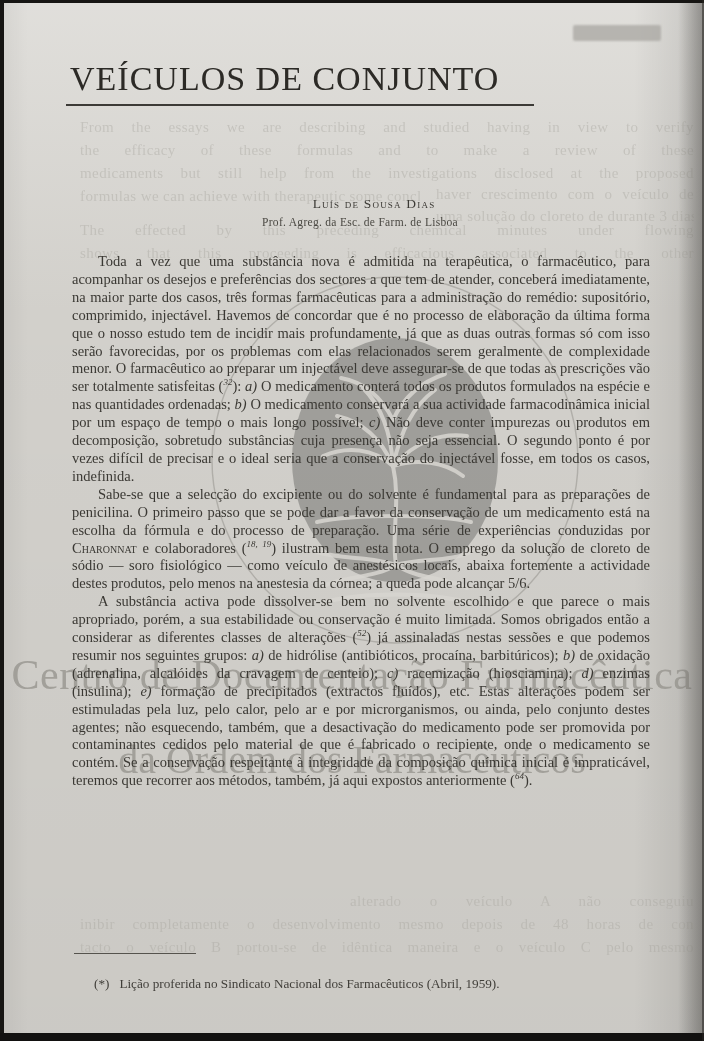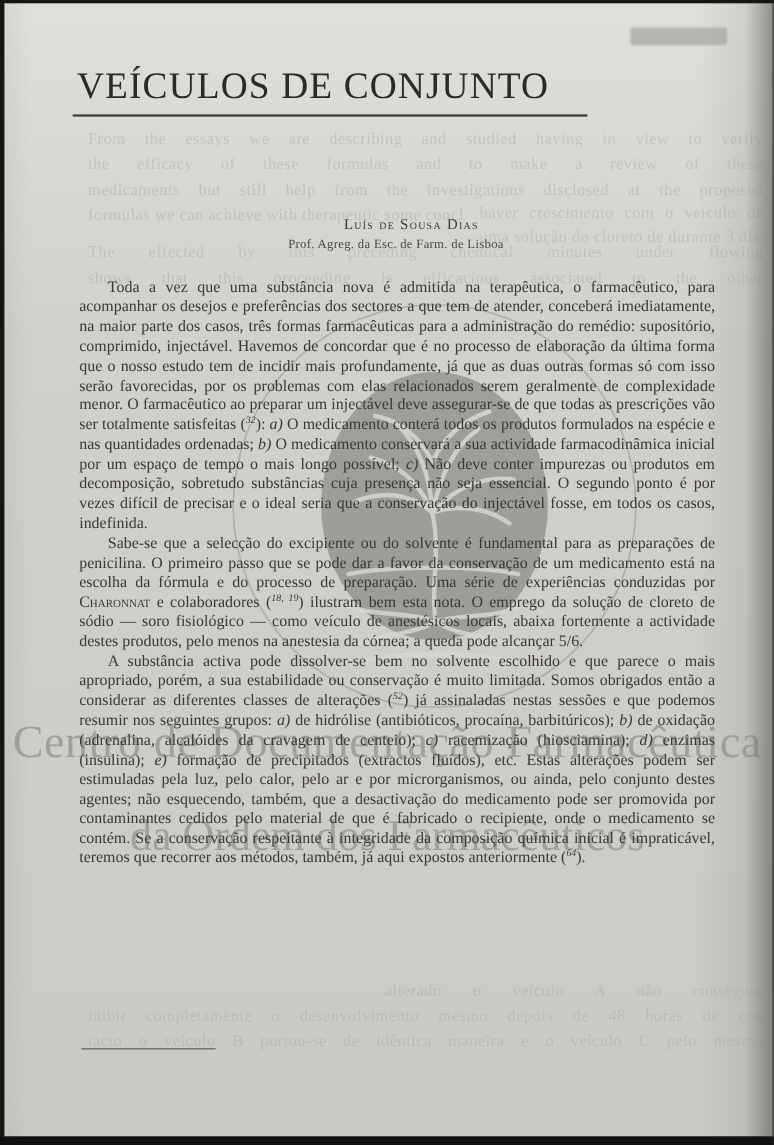--- a/index.html
+++ b/index.html
@@ -123,19 +123,20 @@
   <div class="author">Luís de Sousa Dias</div>
   <div class="affiliation">Prof. Agreg. da Esc. de Farm. de Lisboa</div>
 
   <div class="body-text">
     <p>Toda a vez que uma substância nova é admitida na terapêutica, o farmacêutico, para acompanhar os desejos e preferências dos sectores a que tem de atender, conceberá imediatamente, na maior parte dos casos, três formas farmacêuticas para a administração do remédio: supositório, comprimido, injectável. Havemos de concordar que é no processo de elaboração da última forma que o nosso estudo tem de incidir mais profundamente, já que as duas outras formas só com isso serão favorecidas, por os problemas com elas relacionados serem geralmente de complexidade menor. O farmacêutico ao preparar um injectável deve assegurar-se de que todas as prescrições vão ser totalmente satisfeitas (<sup>32</sup>): <i>a)</i> O medicamento conterá todos os produtos formulados na espécie e nas quantidades ordenadas; <i>b)</i> O medicamento conservará a sua actividade farmacodinâmica inicial por um espaço de tempo o mais longo possível; <i>c)</i> Não deve conter impurezas ou produtos em decomposição, sobretudo substâncias cuja presença não seja essencial. O segundo ponto é por vezes difícil de precisar e o ideal seria que a conservação do injectável fosse, em todos os casos, indefinida.</p>
     <p>Sabe-se que a selecção do excipiente ou do solvente é fundamental para as preparações de penicilina. O primeiro passo que se pode dar a favor da conservação de um medicamento está na escolha da fórmula e do processo de preparação. Uma série de experiências conduzidas por <span class="sc">Charonnat</span> e colaboradores (<sup>18, 19</sup>) ilustram bem esta nota. O emprego da solução de cloreto de sódio — soro fisiológico — como veículo de anestésicos locais, abaixa fortemente a actividade destes produtos, pelo menos na anestesia da córnea; a queda pode alcançar 5/6.</p>
     <p>A substância activa pode dissolver-se bem no solvente escolhido e que parece o mais apropriado, porém, a sua estabilidade ou conservação é muito limitada. Somos obrigados então a considerar as diferentes classes de alterações (<sup>52</sup>) já assinaladas nestas sessões e que podemos resumir nos seguintes grupos: <i>a)</i> de hidrólise (antibióticos, procaína, barbitúricos); <i>b)</i> de oxidação (adrenalina, alcalóides da cravagem de centeio); <i>c)</i> racemização (hiosciamina); <i>d)</i> enzimas (insulina); <i>e)</i> formação de precipitados (extractos fluídos), etc. Estas alterações podem ser estimuladas pela luz, pelo calor, pelo ar e por microrganismos, ou ainda, pelo conjunto destes agentes; não esquecendo, também, que a desactivação do medicamento pode ser promovida por contaminantes cedidos pelo material de que é fabricado o recipiente, onde o medicamento se contém. Se a conservação respeitante à integridade da composição química inicial é impraticável, teremos que recorrer aos métodos, também, já aqui expostos anteriormente (<sup>64</sup>).</p>
   </div>
 
   <div class="footnote-rule"></div>
+  <p class="footnote"><span class="fn-marker">(*)</span><span class="fn-body">Lição proferida no Sindicato Nacional dos Farmacêuticos (Abril, 1959).</span></p>
 
   <div class="gutter-shadow"></div>
   <div class="edge-top"></div>
   <div class="edge-left"></div>
   <div class="edge-bottom"></div>
   <div class="edge-right"></div>
 </div>
 
 </body></html>

